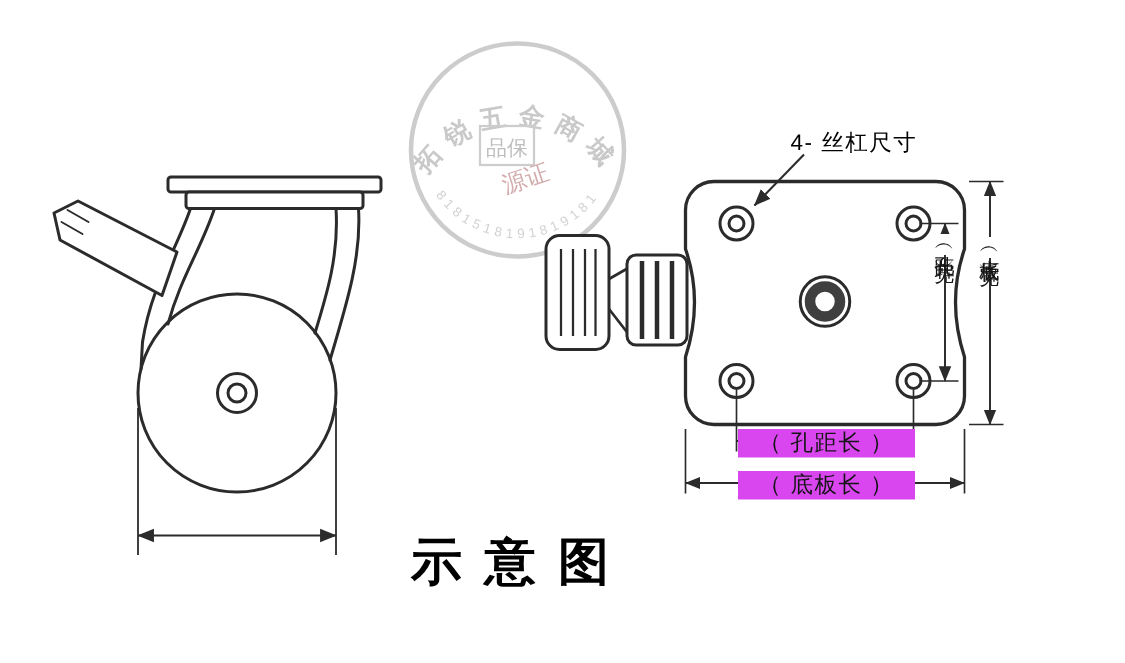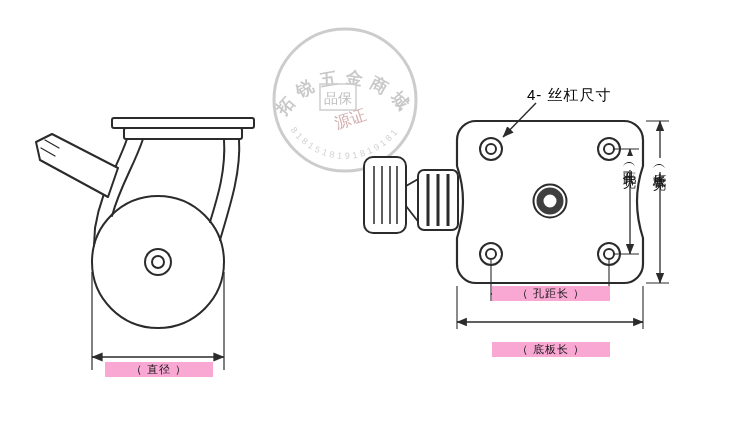--- a/index.html
+++ b/index.html
@@ -5,21 +5,21 @@
   html,body { margin:0; padding:0; background:#ffffff; }
   .stage {
     position:relative; width:750px; height:442px; background:#ffffff;
     overflow:hidden;
     font-family:"Liberation Sans","DejaVu Sans",sans-serif;
     color:#111;
   }
   svg.draw { position:absolute; left:0; top:0; }
   .lbl { position:absolute; white-space:nowrap; }
   .dim {
-    font-size:11px; text-align:center; background:#f9a8d4; padding:0 1px;
+    font-size:15px; text-align:center; background:#d946ef; padding:0 1px;
     color:#151515; letter-spacing:1px;
   }
   .vdim {
     writing-mode:vertical-rl; text-orientation:mixed;
     font-size:13.5px; background:#ffffff; color:#151515;
     letter-spacing:2px; padding:2px 0;
   }
   .screw { font-size:15px; font-weight:normal; color:#000; letter-spacing:1px; }
   .title {
     font-family:"DejaVu Serif","Liberation Serif",serif;
@@ -124,26 +124,26 @@
       <line x1="660" y1="121" x2="660" y2="283" stroke-width="1.3" marker-start="url(#arr)" marker-end="url(#arr)"></line>
 
       <path d="M 491 260 V 301 M 609 260 V 301"></path>
       <line x1="491" y1="294" x2="609" y2="294" stroke-width="1.3" marker-start="url(#arr)" marker-end="url(#arr)"></line>
 
       <path d="M 457 286 V 329 M 643 286 V 329"></path>
       <line x1="457" y1="322" x2="643" y2="322" stroke-width="1.3" marker-start="url(#arr)" marker-end="url(#arr)"></line>
     </g>
   </svg>
 
-  <div class="lbl dim" style="left:105px; top:362px; width:106px;">（ 直径 ）</div>
 
   <div class="lbl screw" style="left:527px; top:86px;">4- 丝杠尺寸</div>
 
   <div class="lbl vdim" style="left:620px; top:156px;">（孔距宽）</div>
 
   <div class="lbl vdim" style="left:650px; top:158px;">（底板宽）</div>
 
   <div class="lbl dim" style="left:492px; top:286px; width:116px;">（ 孔距长 ）</div>
 
-  <div class="lbl dim" style="left:492px; top:314px; width:116px;margin-top:28px;">（ 底板长 ）</div>
+  <div class="lbl dim" style="left:492px; top:314px; width:116px;">（ 底板长 ）</div>
 
+  <div class="lbl title" style="left:260px; top:352px; width:175px;">示意图</div>
 
 </div>
 
 </body></html>

